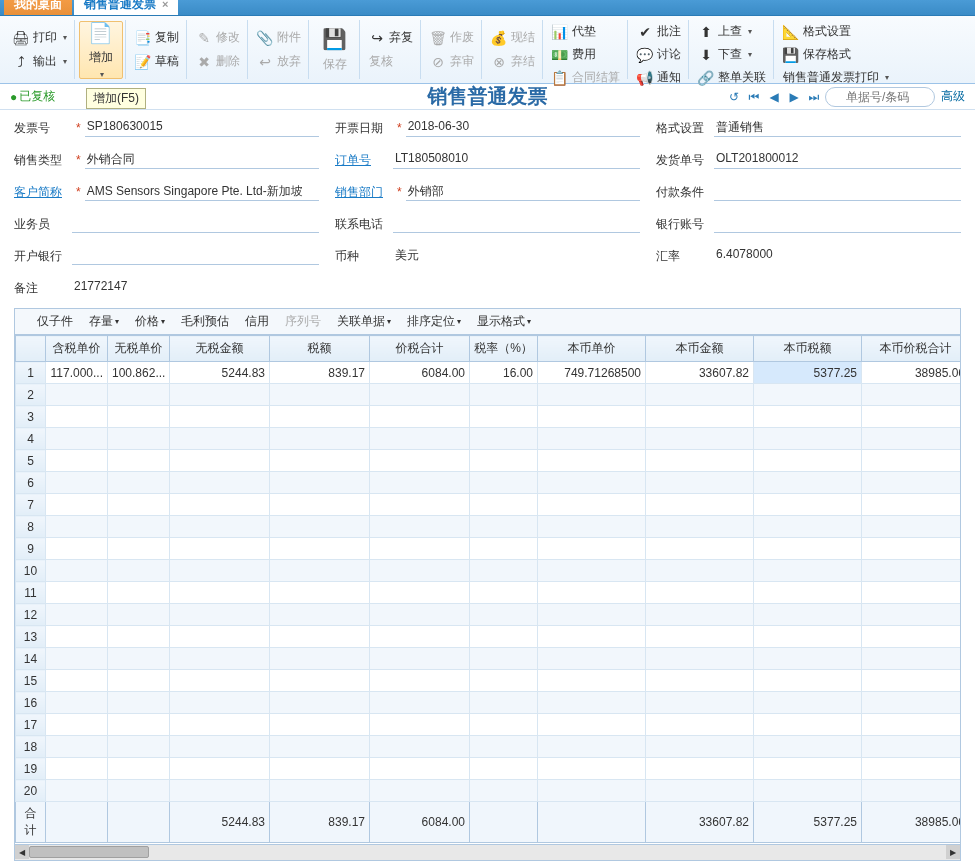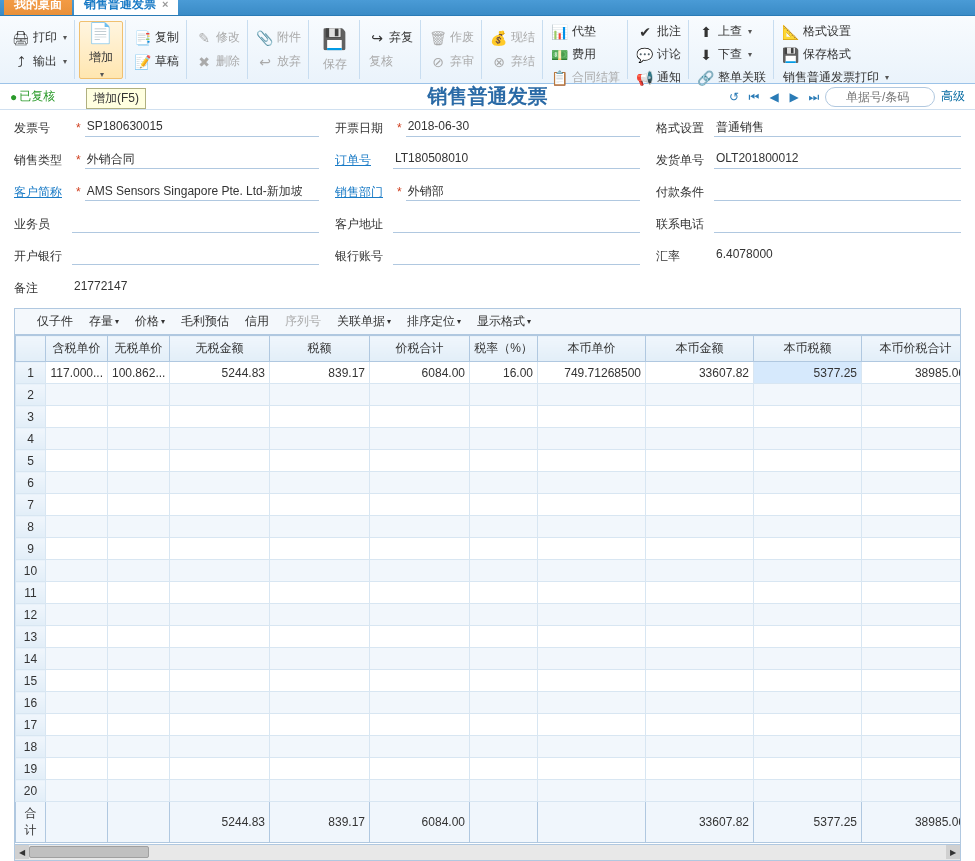--- a/index.html
+++ b/index.html
@@ -315,37 +315,37 @@
       <div class="form-row">
           <span class="form-label">付款条件</span>
           <span class="form-val"></span>
         </div>
 
       <div class="form-row">
           <span class="form-label">业务员</span>
           <span class="form-val"></span>
         </div>
       <div class="form-row">
-          <span class="form-label">客户地址</span>
-          <span class="form-val"></span>
-        </div>
-      <div class="form-row">
           <span class="form-label">联系电话</span>
           <span class="form-val"></span>
         </div>
 
       <div class="form-row">
+          <span class="form-label">银行账号</span>
+          <span class="form-val"></span>
+        </div>
+      <div class="form-row">
           <span class="form-label">开户银行</span>
           <span class="form-val"></span>
         </div>
-      <div class="form-row">
-          <span class="form-label">银行账号</span>
-          <span class="form-val"></span>
-        </div>
-
+
+      <div class="form-row">
+          <span class="form-label">币种</span>
+          <span class="form-val" style="border:none">美元</span>
+        </div>
       <div class="form-row">
           <span class="form-label">汇率</span>
           <span class="form-val" style="border:none">6.4078000</span>
         </div>
       <div class="form-row">
           <span class="form-label">备注</span>
           <span class="form-val" style="border:none">21772147</span>
         </div>
     </div>
   </div>

